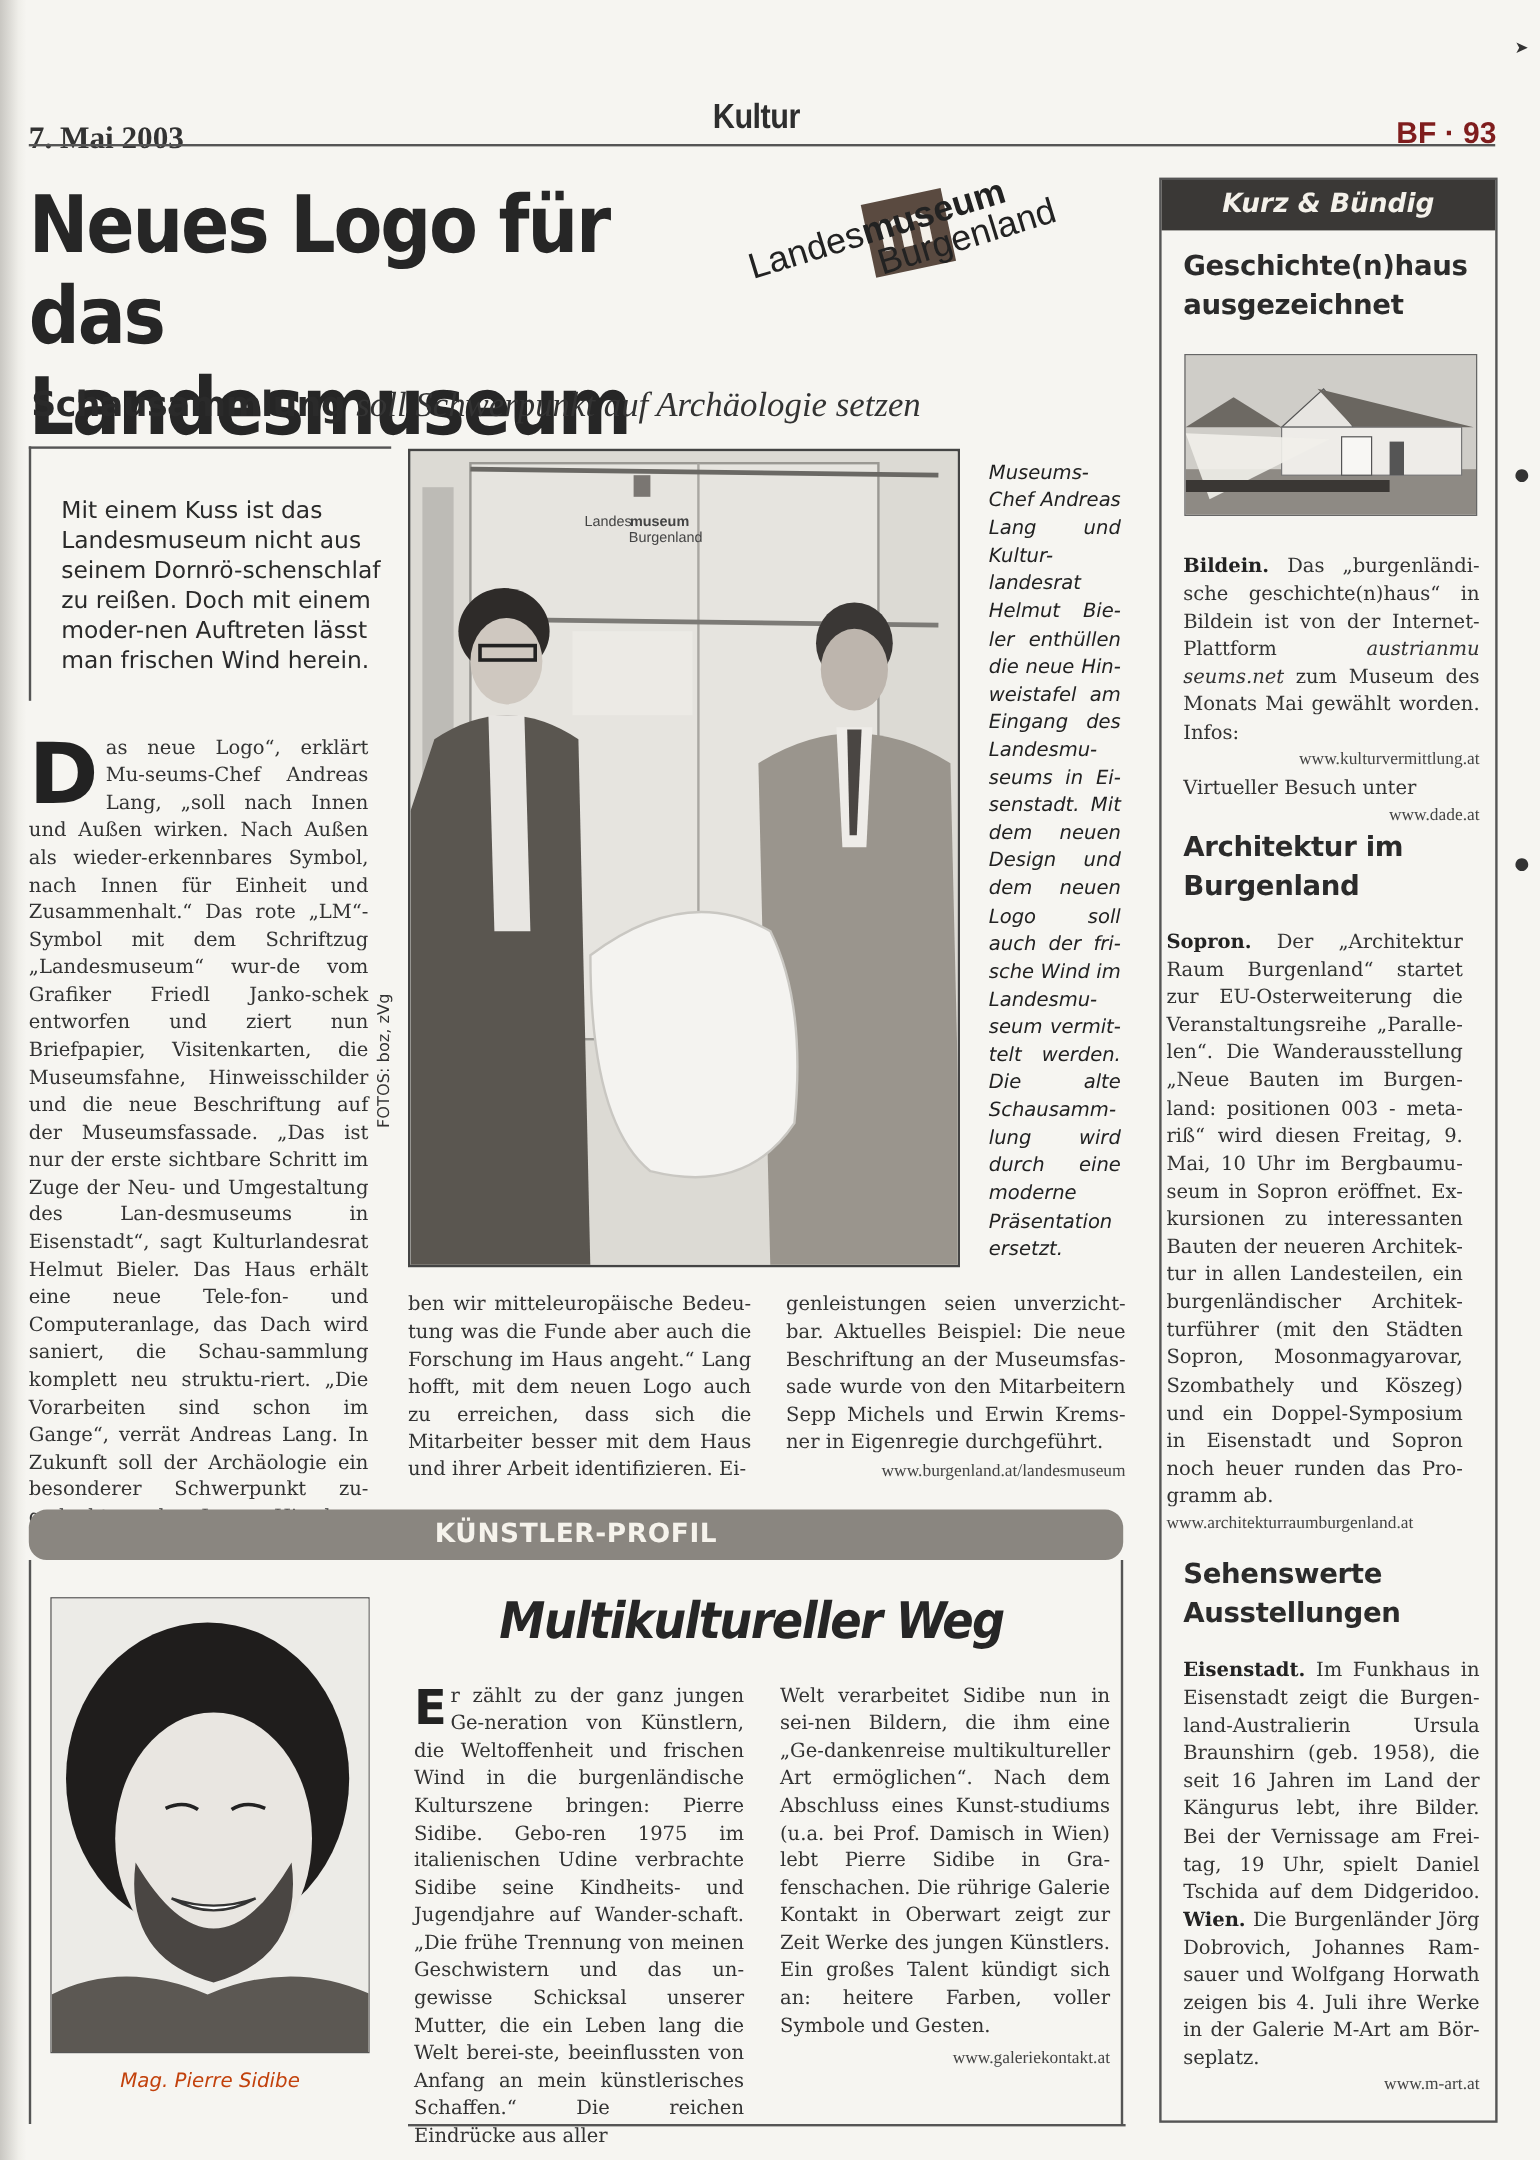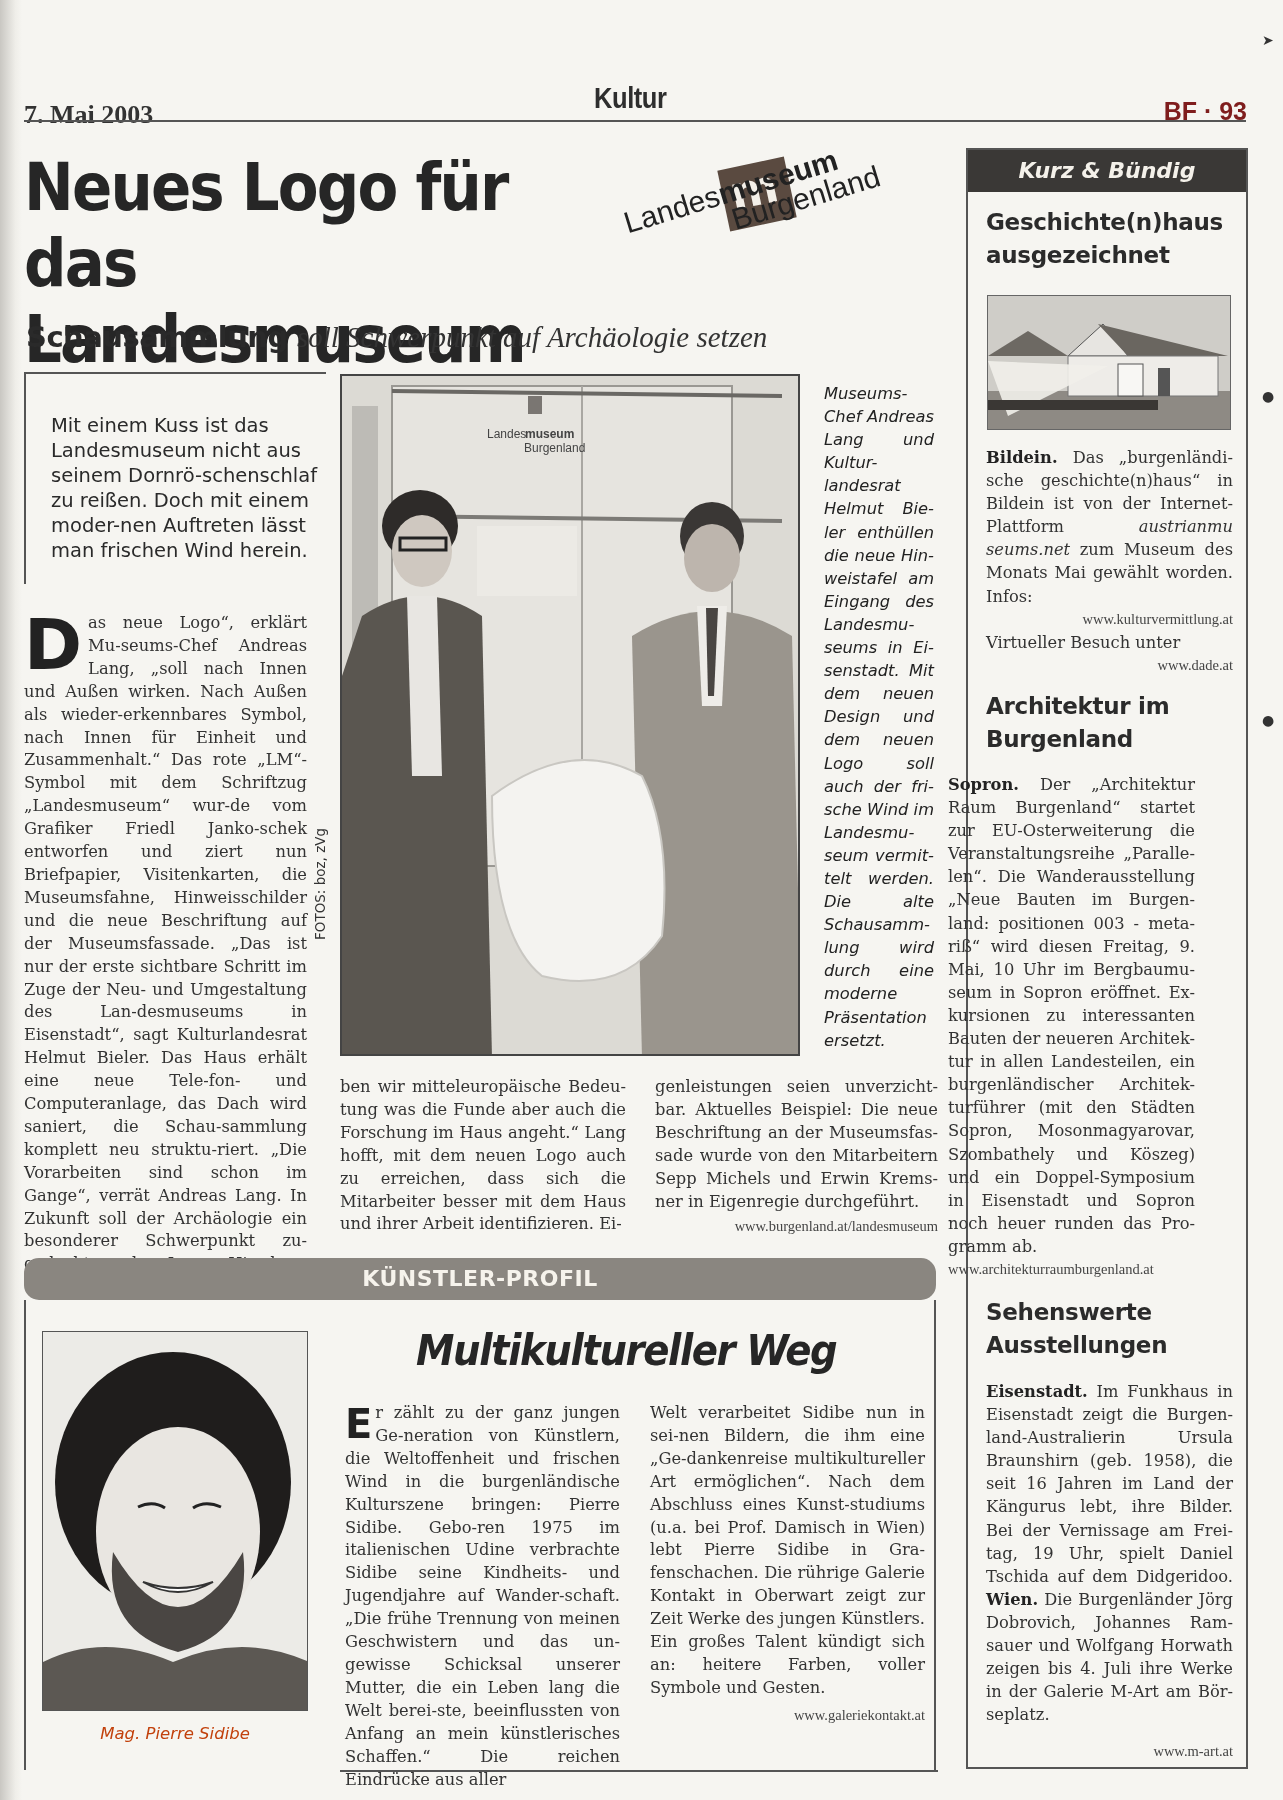--- a/index.html
+++ b/index.html
@@ -48,23 +48,23 @@
   .caption { left: 824px; top: 382px; width: 110px; font-family: "DejaVu Sans", sans-serif; font-style: italic; font-size: 16.3px; line-height: 23.1px; color: #222; text-align: justify; }
 
   
   .side { left: 966px; top: 148px; width: 282px; height: 1621px; border: 2px solid #555; }
   .side-head { left: 968px; top: 150px; width: 278px; height: 42px; background: #3a3836; color: #f4f1ea; font-family: "DejaVu Sans", sans-serif; font-weight: bold; font-style: italic; font-size: 22px; text-align: center; line-height: 42px; }
   .side-title { font-family: "DejaVu Sans", sans-serif; font-weight: bold; font-size: 23px; line-height: 33px; color: #2b2b2b; letter-spacing: -0.3px; }
   .side-body { font-family: "DejaVu Serif", serif; font-size: 16.3px; line-height: 23.1px; color: #333; text-align: justify; }
   .side-body b { color: #222; }
   .s-t1 { left: 986px; top: 206px; width: 250px; }
   .side-photo { left: 987px; top: 295px; width: 244px; height: 135px; border: 1px solid #666; overflow: hidden; background: #c5c3be; }
-  .s-b1 { left: 986px; top: 446px; width: 247px; }
+  .s-b1 { left: 986px; top: 460px; width: 247px; }
   .s-t2 { left: 986px; top: 690px; width: 250px; }
-  .s-b2 { left: 948px; top: 773px; width: 247px; }
+  .s-b2 { left: 972px; top: 773px; width: 247px; }
   .s-t3 { left: 986px; top: 1296px; width: 250px; }
   .s-b3 { left: 986px; top: 1380px; width: 247px; }
 
   
   .kp-bar { left: 24px; top: 1258px; width: 912px; height: 42px; background: #8a8680; color: #f6f3ec; font-family: "DejaVu Sans", sans-serif; font-weight: bold; font-size: 22px; text-align: center; line-height: 42px; letter-spacing: 0.5px; border-radius: 15px; }
   .kp-box { left: 24px; top: 1300px; width: 912px; height: 470px; border-left: 2px solid #555; border-right: 2px solid #555; }
   .kp-rule { left: 340px; top: 1770px; width: 598px; height: 2px; background: #555; }
   .kp-title { left: 416px; top: 1326px; font-family: "DejaVu Sans", sans-serif; font-weight: bold; font-style: italic; font-size: 42px; color: #262626; letter-spacing: -1.5px; white-space: nowrap; transform: scaleX(0.92); transform-origin: left; }
   .portrait { left: 42px; top: 1331px; width: 266px; height: 380px; border: 1px solid #555; overflow: hidden; background: #e9e7e2; }
   .portrait-cap { left: 42px; top: 1724px; width: 266px; font-family: "DejaVu Sans", sans-serif; font-style: italic; font-size: 16.5px; text-align: center; color: #c2410c; }
@@ -172,21 +172,21 @@
 <div class="abs side-title s-t2">Architektur im Burgenland</div>
 <div class="abs side-body s-b2">
   <b>Sopron.</b><span> Der „Architektur Raum Burgenland“ startet zur EU-Osterweiterung die Veranstaltungsreihe „Paralle-len“. Die Wanderausstellung „Neue Bauten im Burgen-land: positionen 003 - meta-riß“ wird diesen Freitag, 9. Mai, 10 Uhr im Bergbaumu-seum in Sopron eröffnet. Ex-kursionen zu interessanten Bauten der neueren Architek-tur in allen Landesteilen, ein burgenländischer Architek-turführer (mit den Städten Sopron, Mosonmagyarovar, Szombathely und Köszeg) und ein Doppel-Symposium in Eisenstadt und Sopron noch heuer runden das Pro-gramm ab.</span>
   <div class="url-right" style="text-align:left">www.architekturraumburgenland.at</div>
 </div>
 
 <div class="abs side-title s-t3">Sehenswerte Ausstellungen</div>
 <div class="abs side-body s-b3">
   <b>Eisenstadt.</b><span> Im Funkhaus in Eisenstadt zeigt die Burgen-land-Australierin Ursula Braunshirn (geb. 1958), die seit 16 Jahren im Land der Kängurus lebt, ihre Bilder. Bei der Vernissage am Frei-tag, 19 Uhr, spielt Daniel Tschida auf dem Didgeridoo.</span>
   <b>Wien.</b><span> Die Burgenländer Jörg Dobrovich, Johannes Ram-sauer und Wolfgang Horwath zeigen bis 4. Juli ihre Werke in der Galerie M-Art am Bör-seplatz.</span>
-  <div class="url-right" style="margin-top:14px">www.m-art.at</div>
+  <div class="url-right" style="margin-top:0">www.m-art.at</div>
 </div>
 
 <div class="abs kp-bar">KÜNSTLER-PROFIL</div>
 <div class="abs kp-box"></div>
 <div class="abs kp-rule"></div>
 <div class="abs kp-title">Multikultureller Weg</div>
 
 <div class="abs portrait">
   <svg width="266" height="380" viewBox="0 0 266 380">
     <rect width="266" height="380" fill="#ecebe7"></rect>

